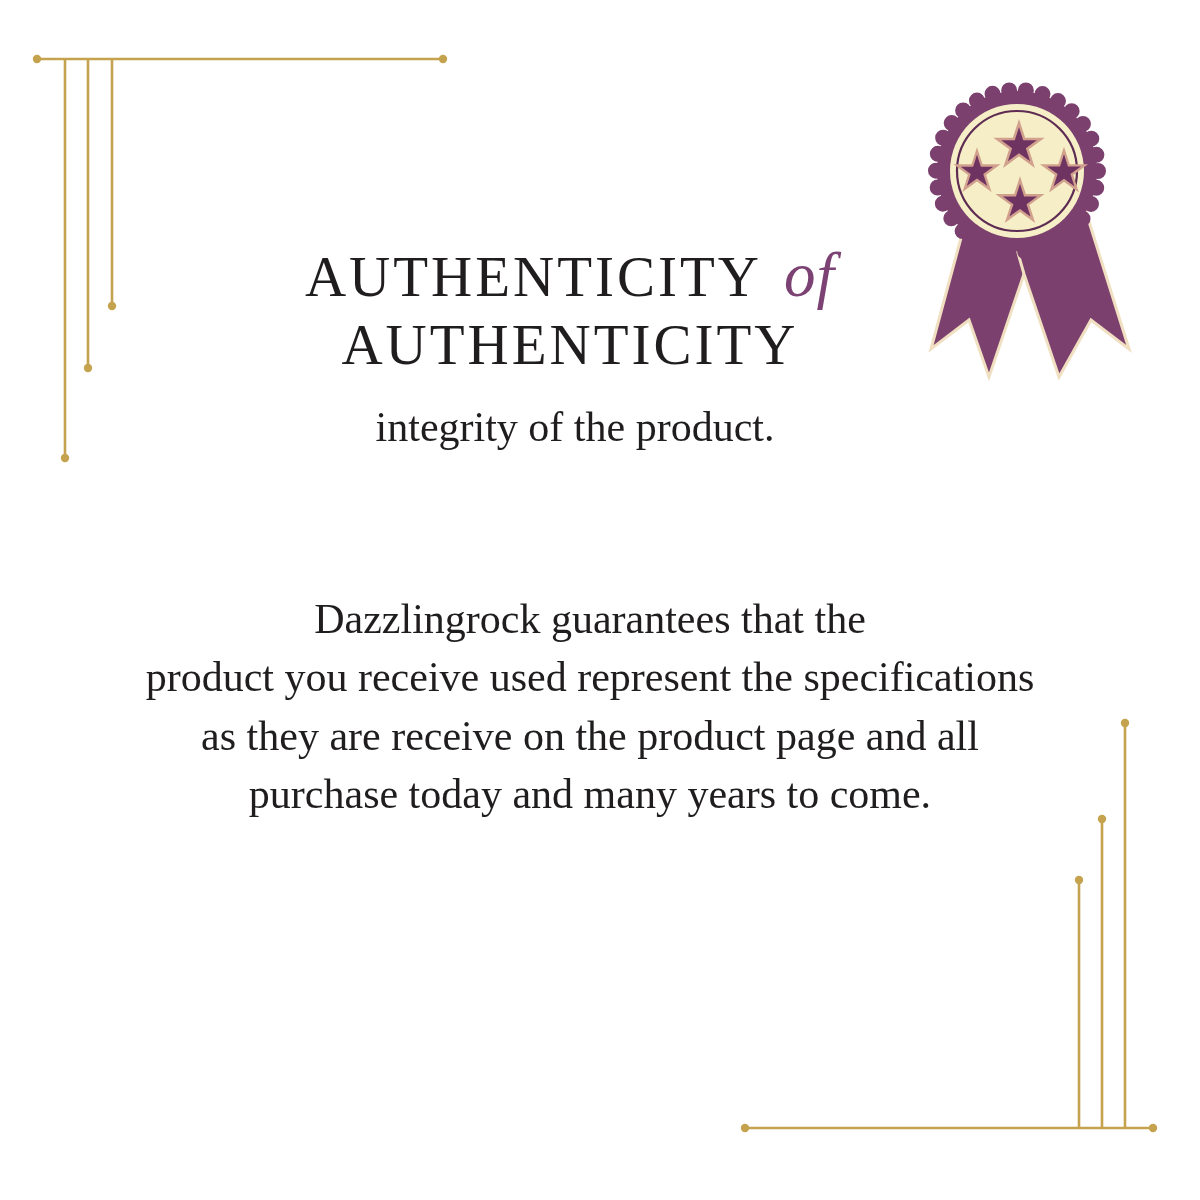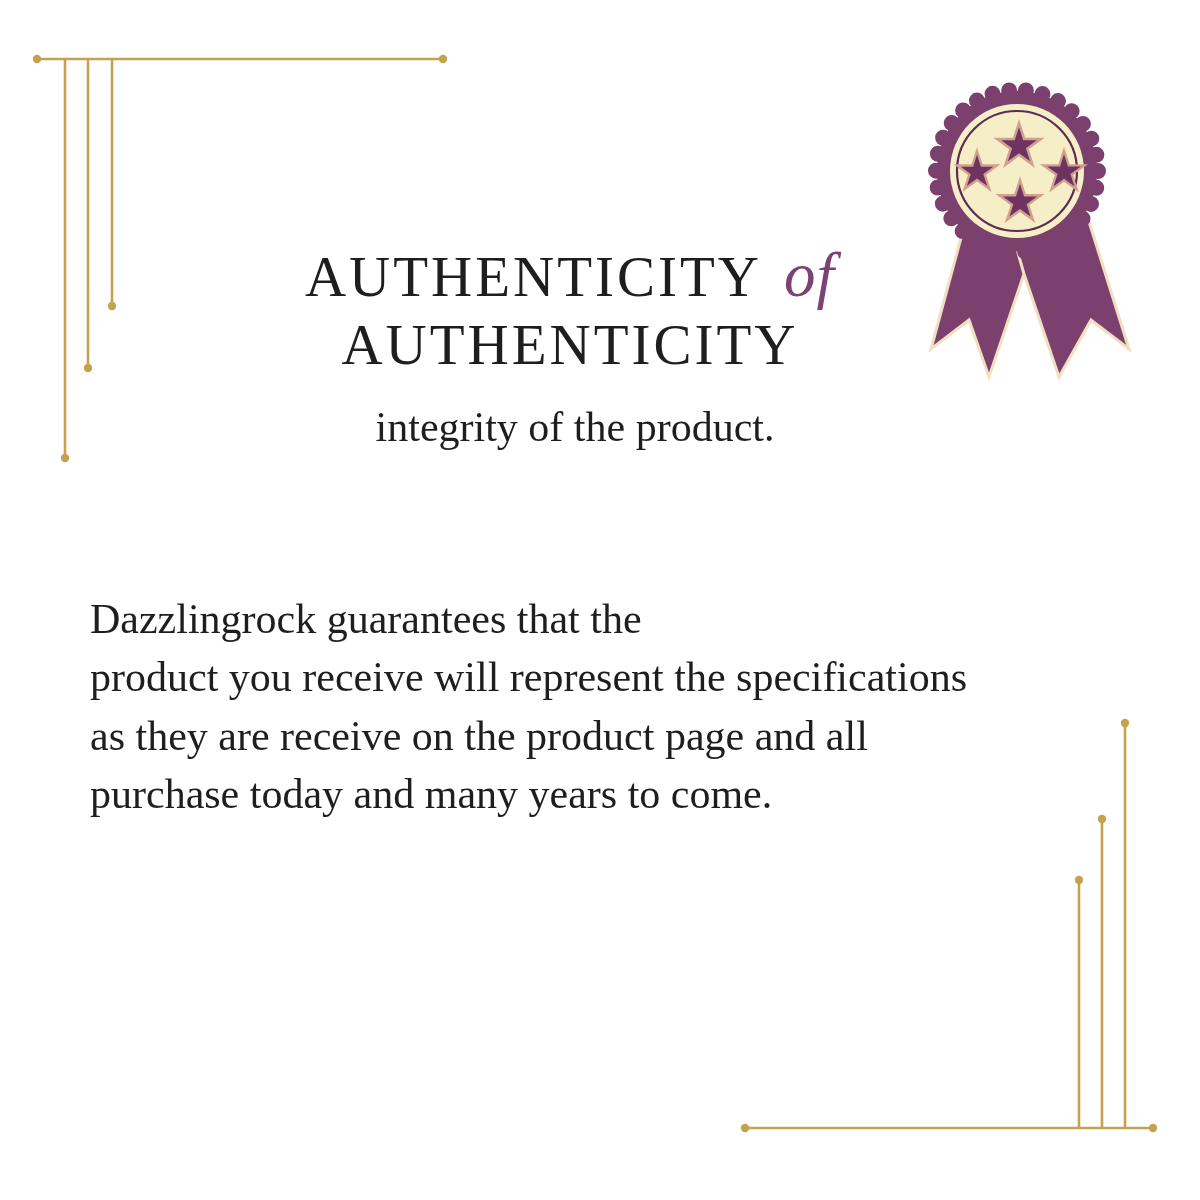--- a/index.html
+++ b/index.html
@@ -51,20 +51,21 @@
     text-align: center;
     font-size: 42px;
     line-height: 58px;
     white-space: nowrap;
   }
   .body-block {
     position: absolute;
     left: 90px;
     top: 590px;
     width: 1000px;
+    text-align: center;
     font-size: 42px;
     line-height: 58.4px;
     white-space: nowrap;
   }
 </style>
 </head>
 <body style="--paper: #ffffff; --ink: #201d1e; --gold: #c5a24e; --purple: #7c406e; --purpleDark: #6f3362; --ringLine: #5e2b53; --cream: #f5eec6; --starOutline: #d2a18e; --ribbonOutline: #f0dfc0; --accent: #7b4273;">
 
 <svg id="ornament-top-left" class="ornament" width="500" height="500" viewBox="0 0 500 500">
   <g style="stroke:var(--gold,#c5a24e)" stroke-width="2.6">
@@ -127,16 +128,16 @@
   <div><span>AUTHENTICITY</span><span class="title-accent">of</span></div>
   <div>AUTHENTICITY</div>
 </div>
 
 <div class="subtitle-block">
   <div>integrity of the product.</div>
 </div>
 
 <div class="body-block">
   <div>Dazzlingrock guarantees that the</div>
-  <div>product you receive will represent the specifications</div>
+  <div>product you receive used represent the specifications</div>
   <div>as they are receive on the product page and all</div>
   <div>purchase today and many years to come.</div>
 </div>
 
 </body></html>

